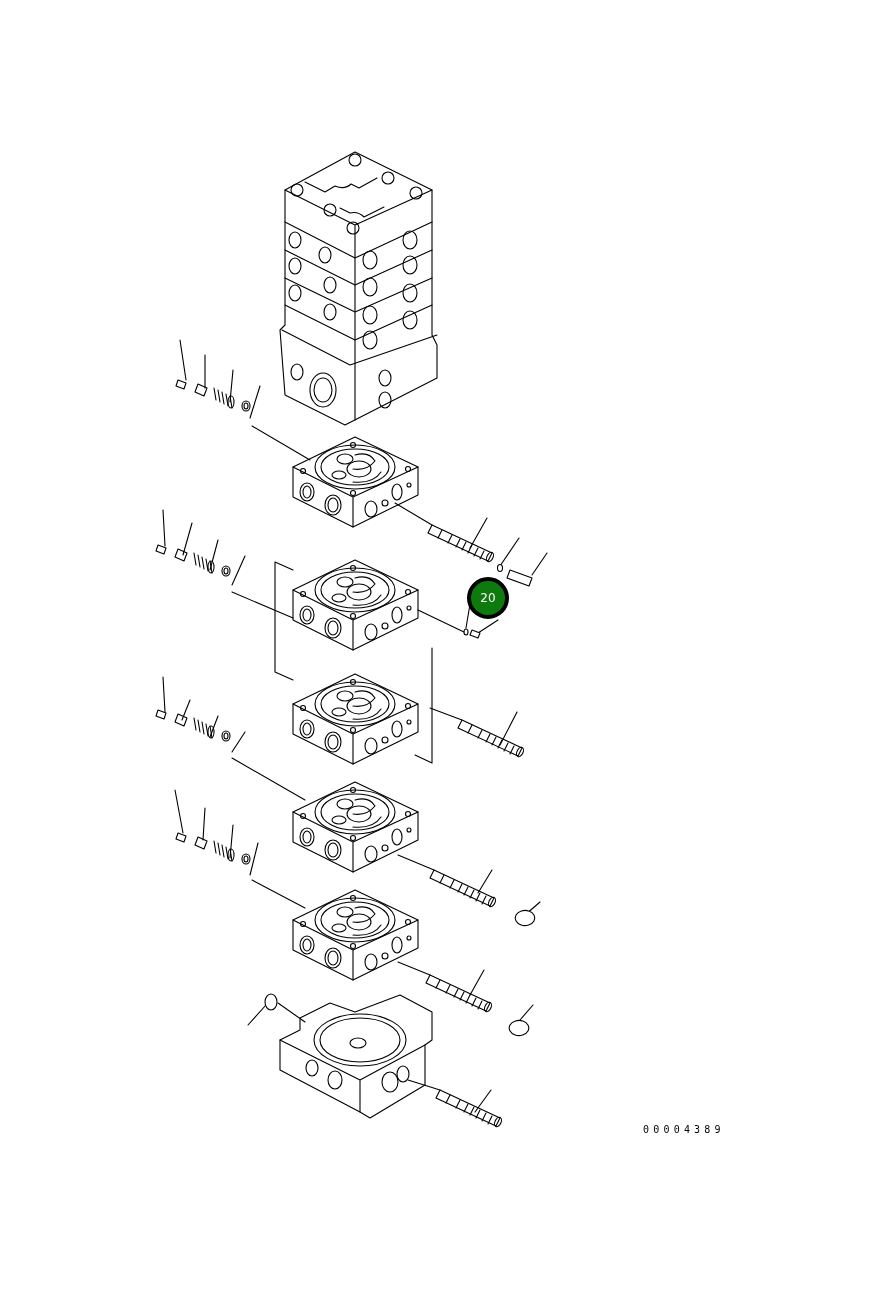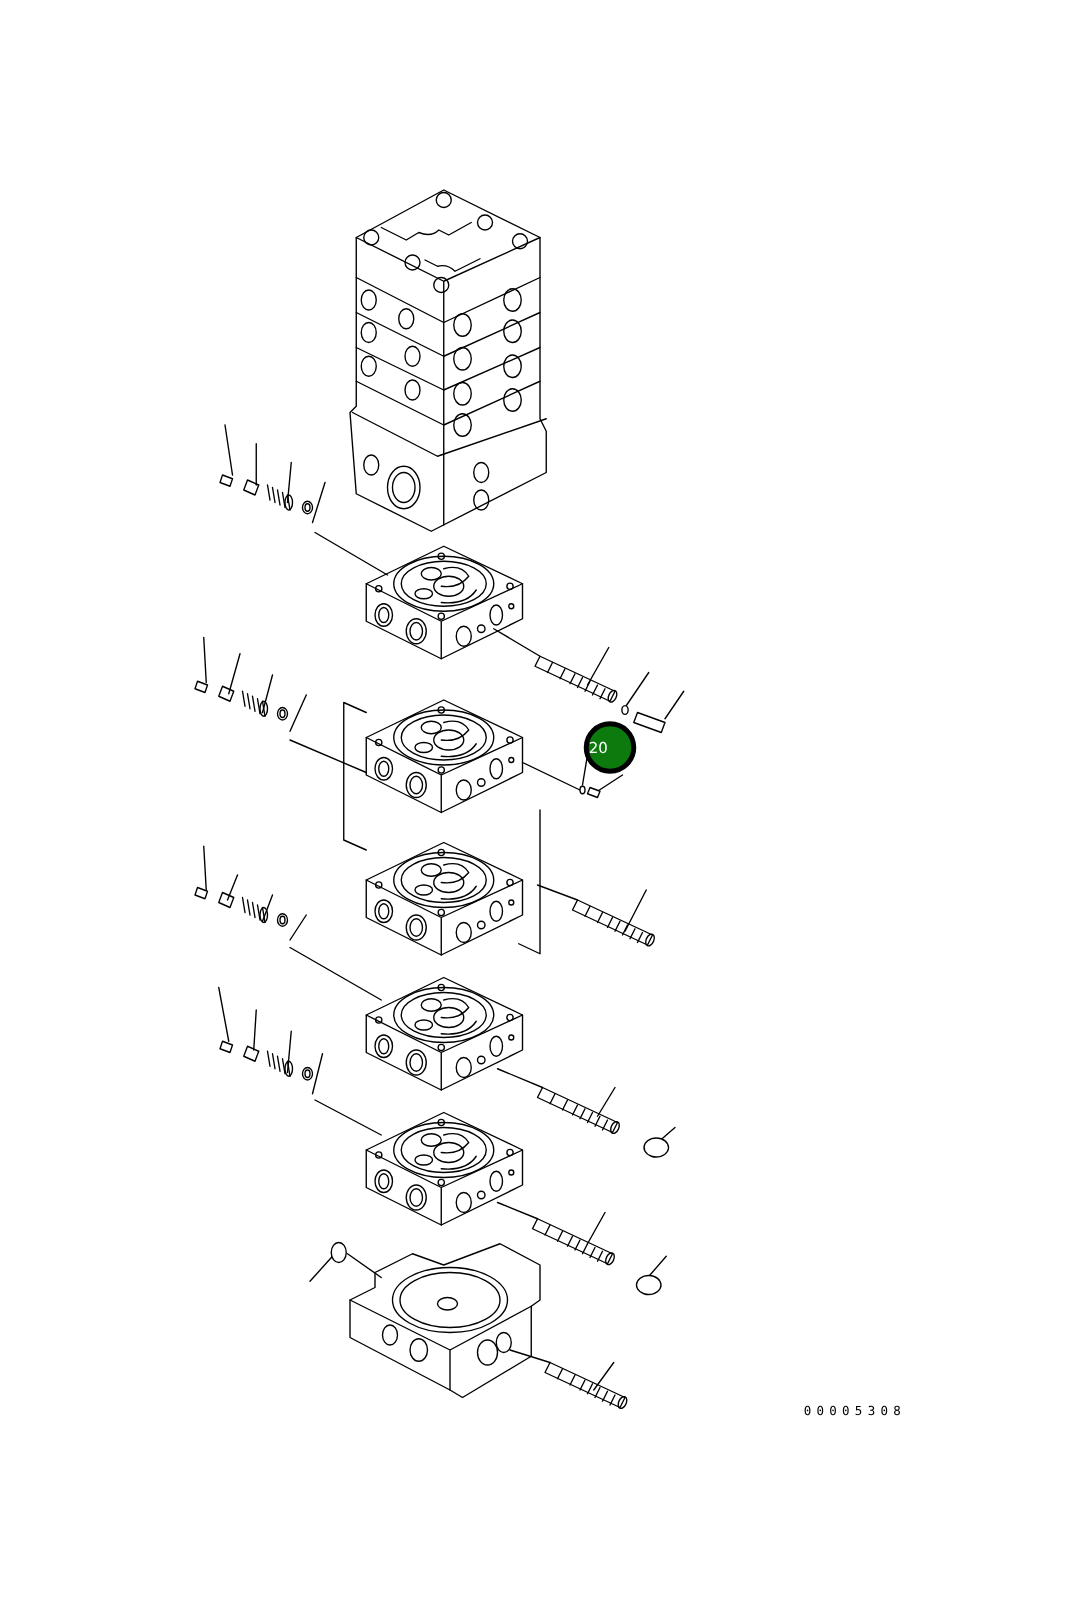--- a/index.html
+++ b/index.html
@@ -3,21 +3,21 @@
 <meta charset="utf-8">
 <style>
   html, body { margin:0; padding:0; background:#ffffff; }
   body { width:871px; height:1289px; position:relative; overflow:hidden;
          font-family:"Liberation Sans", sans-serif; }
   #diagram { position:absolute; left:0; top:0; width:871px; height:1289px; }
   #diagram .ln { fill:none; stroke:#000; stroke-width:1.1; stroke-linejoin:round; stroke-linecap:round; }
   #diagram .fl { fill:#fff; stroke:#000; stroke-width:1.1; stroke-linejoin:round; }
   .callout { position:absolute; width:42px; height:42px; border-radius:50%;
              box-sizing:border-box; border:4px solid #000; display:flex;
-             align-items:center; color:#fff;
+             align-items:center; justify-content:center; color:#fff;
              font-family:"DejaVu Sans", sans-serif; font-size:12px; cursor:pointer; }
   .drawing-no { position:absolute; font-family:"DejaVu Sans Mono", monospace;
                 font-size:10px; letter-spacing:4.2px; color:#000; }
 </style>
 </head>
 <body>
 
 <svg id="diagram" viewBox="0 0 871 1289" xmlns="http://www.w3.org/2000/svg">
   <defs>
 
@@ -143,13 +143,13 @@
     <path class="fl" d="M516,915 a9,7 0 1,0 18,6 a9,7 0 1,0 -18,-6 Z"></path>
     <path class="fl" d="M510,1025 a9,7 0 1,0 18,6 a9,7 0 1,0 -18,-6 Z"></path>
     <ellipse class="fl" cx="271" cy="1002" rx="6" ry="8"></ellipse>
   </g>
 </svg>
 
 <div class="callout" style="left:467px; top:577px; background:#0c7a0c;">
   <span>20</span>
 </div>
 
-<div class="drawing-no" style="left:643px; top:1124px;">00005308</div>
+<div class="drawing-no" style="left:643px; top:1124px;">00004389</div>
 
 </body></html>

